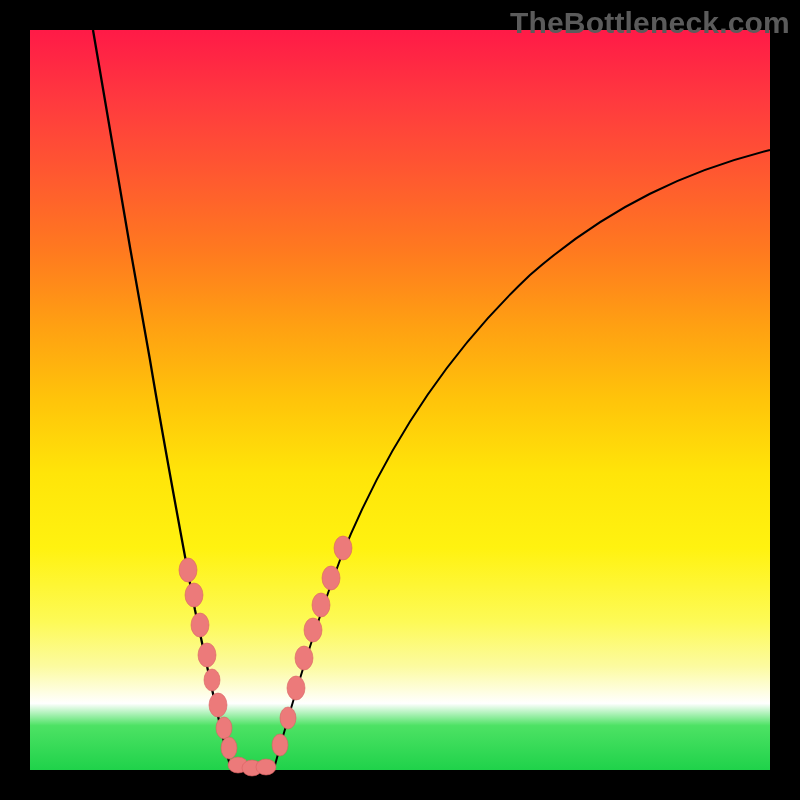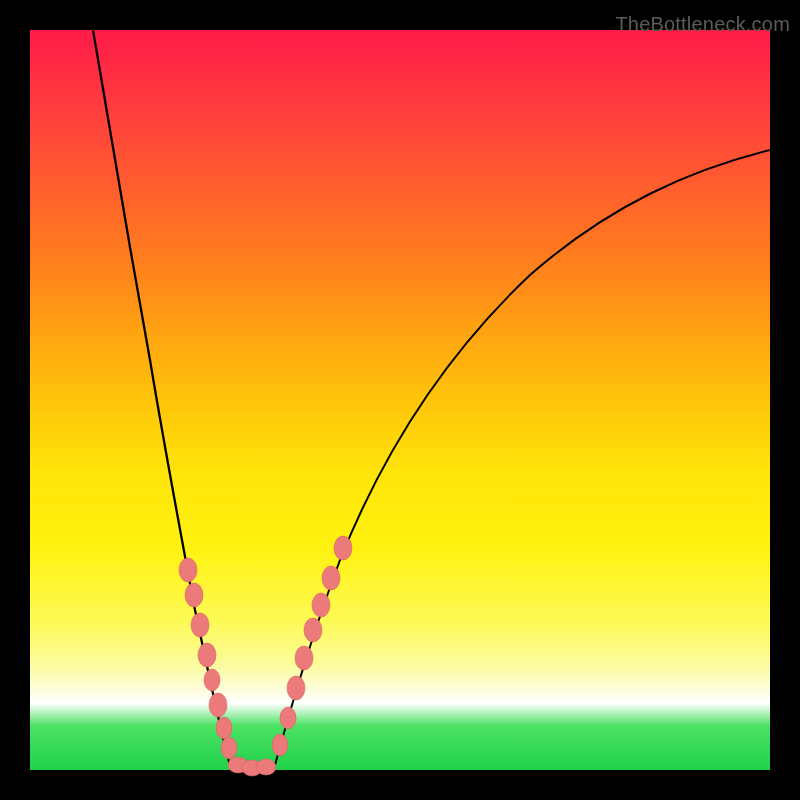--- a/index.html
+++ b/index.html
@@ -39,24 +39,23 @@
       #ffffff 91%,
       #4de264 94%,
       #1fd24a 100%
     );
   }
   .watermark {
     position: absolute;
     top: 6px;
     right: 10px;
     color: #5b5b5b;
-    font-size: 20px;
-    font-weight: 400;
+    font-size: 30px;
+    font-weight: 700;
     letter-spacing: 0.2px;
-    margin-top: 7px;
   }
   svg.curves {
     position: absolute;
     left: 30px;
     top: 30px;
     width: 740px;
     height: 740px;
     overflow: visible;
   }
   .curve {

